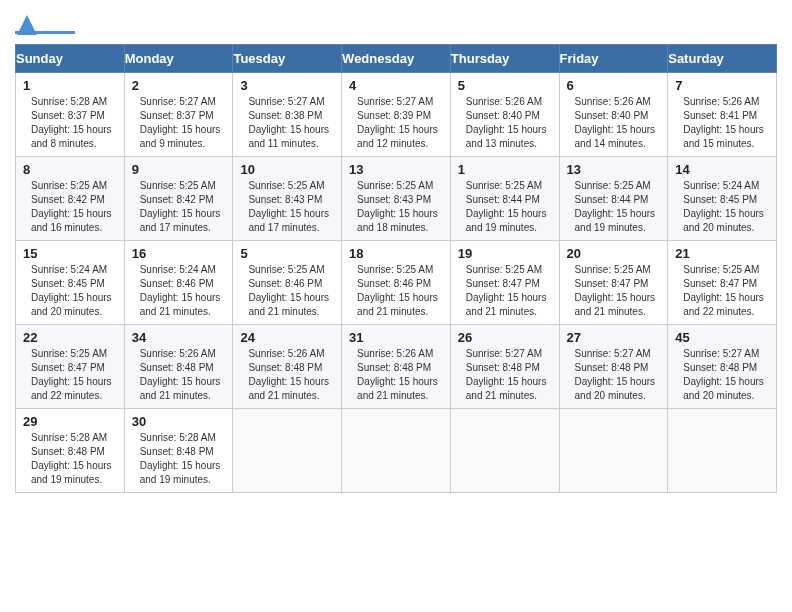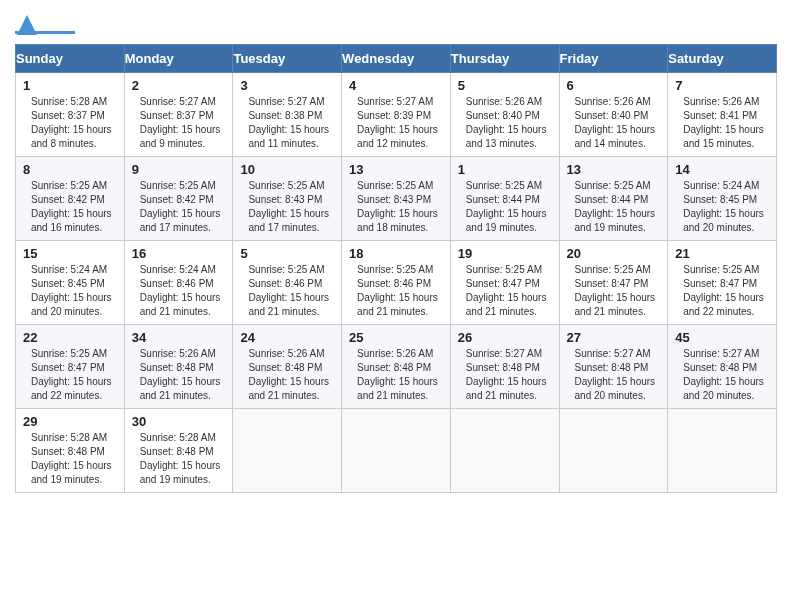--- a/index.html
+++ b/index.html
@@ -326,21 +326,21 @@
         <td>
           <span class="day-num">24</span>
         <div class="day-info">
           Sunrise: 5:26 AM<br>
           Sunset: 8:48 PM<br>
           Daylight: 15 hours<br>
           and 21 minutes.
         </div>
         </td>
         <td>
-          <span class="day-num">25</span>
+          <span class="day-num">31</span>
         <div class="day-info">
           Sunrise: 5:26 AM<br>
           Sunset: 8:48 PM<br>
           Daylight: 15 hours<br>
           and 21 minutes.
         </div>
         </td>
         <td>
           <span class="day-num">26</span>
         <div class="day-info">

